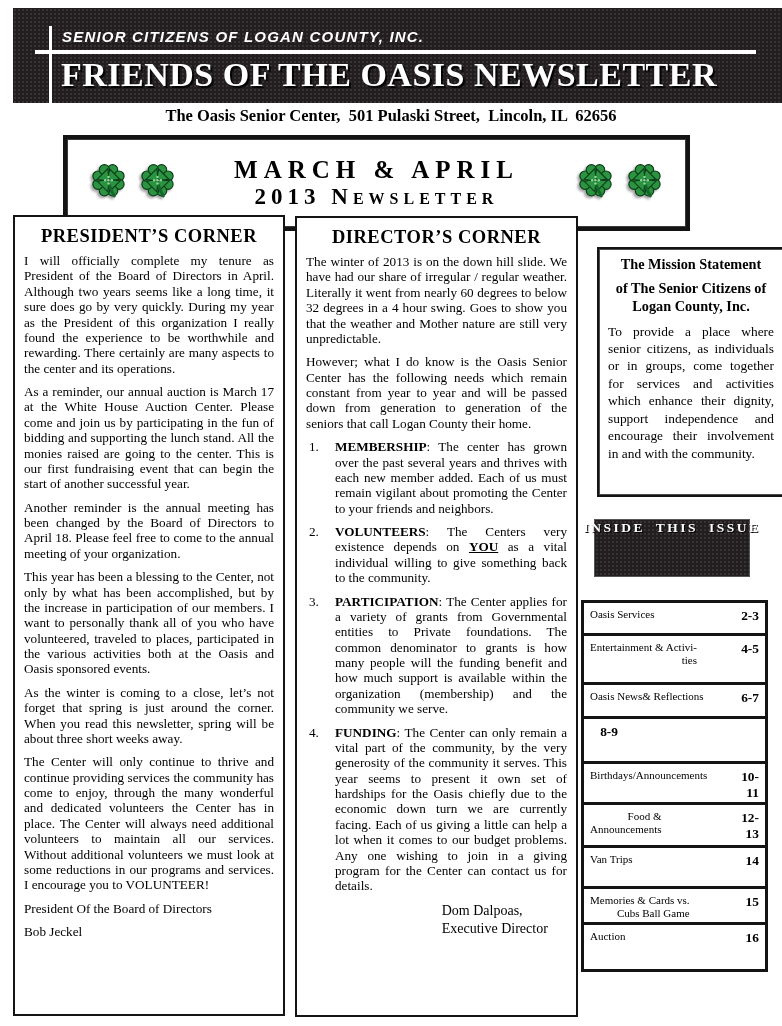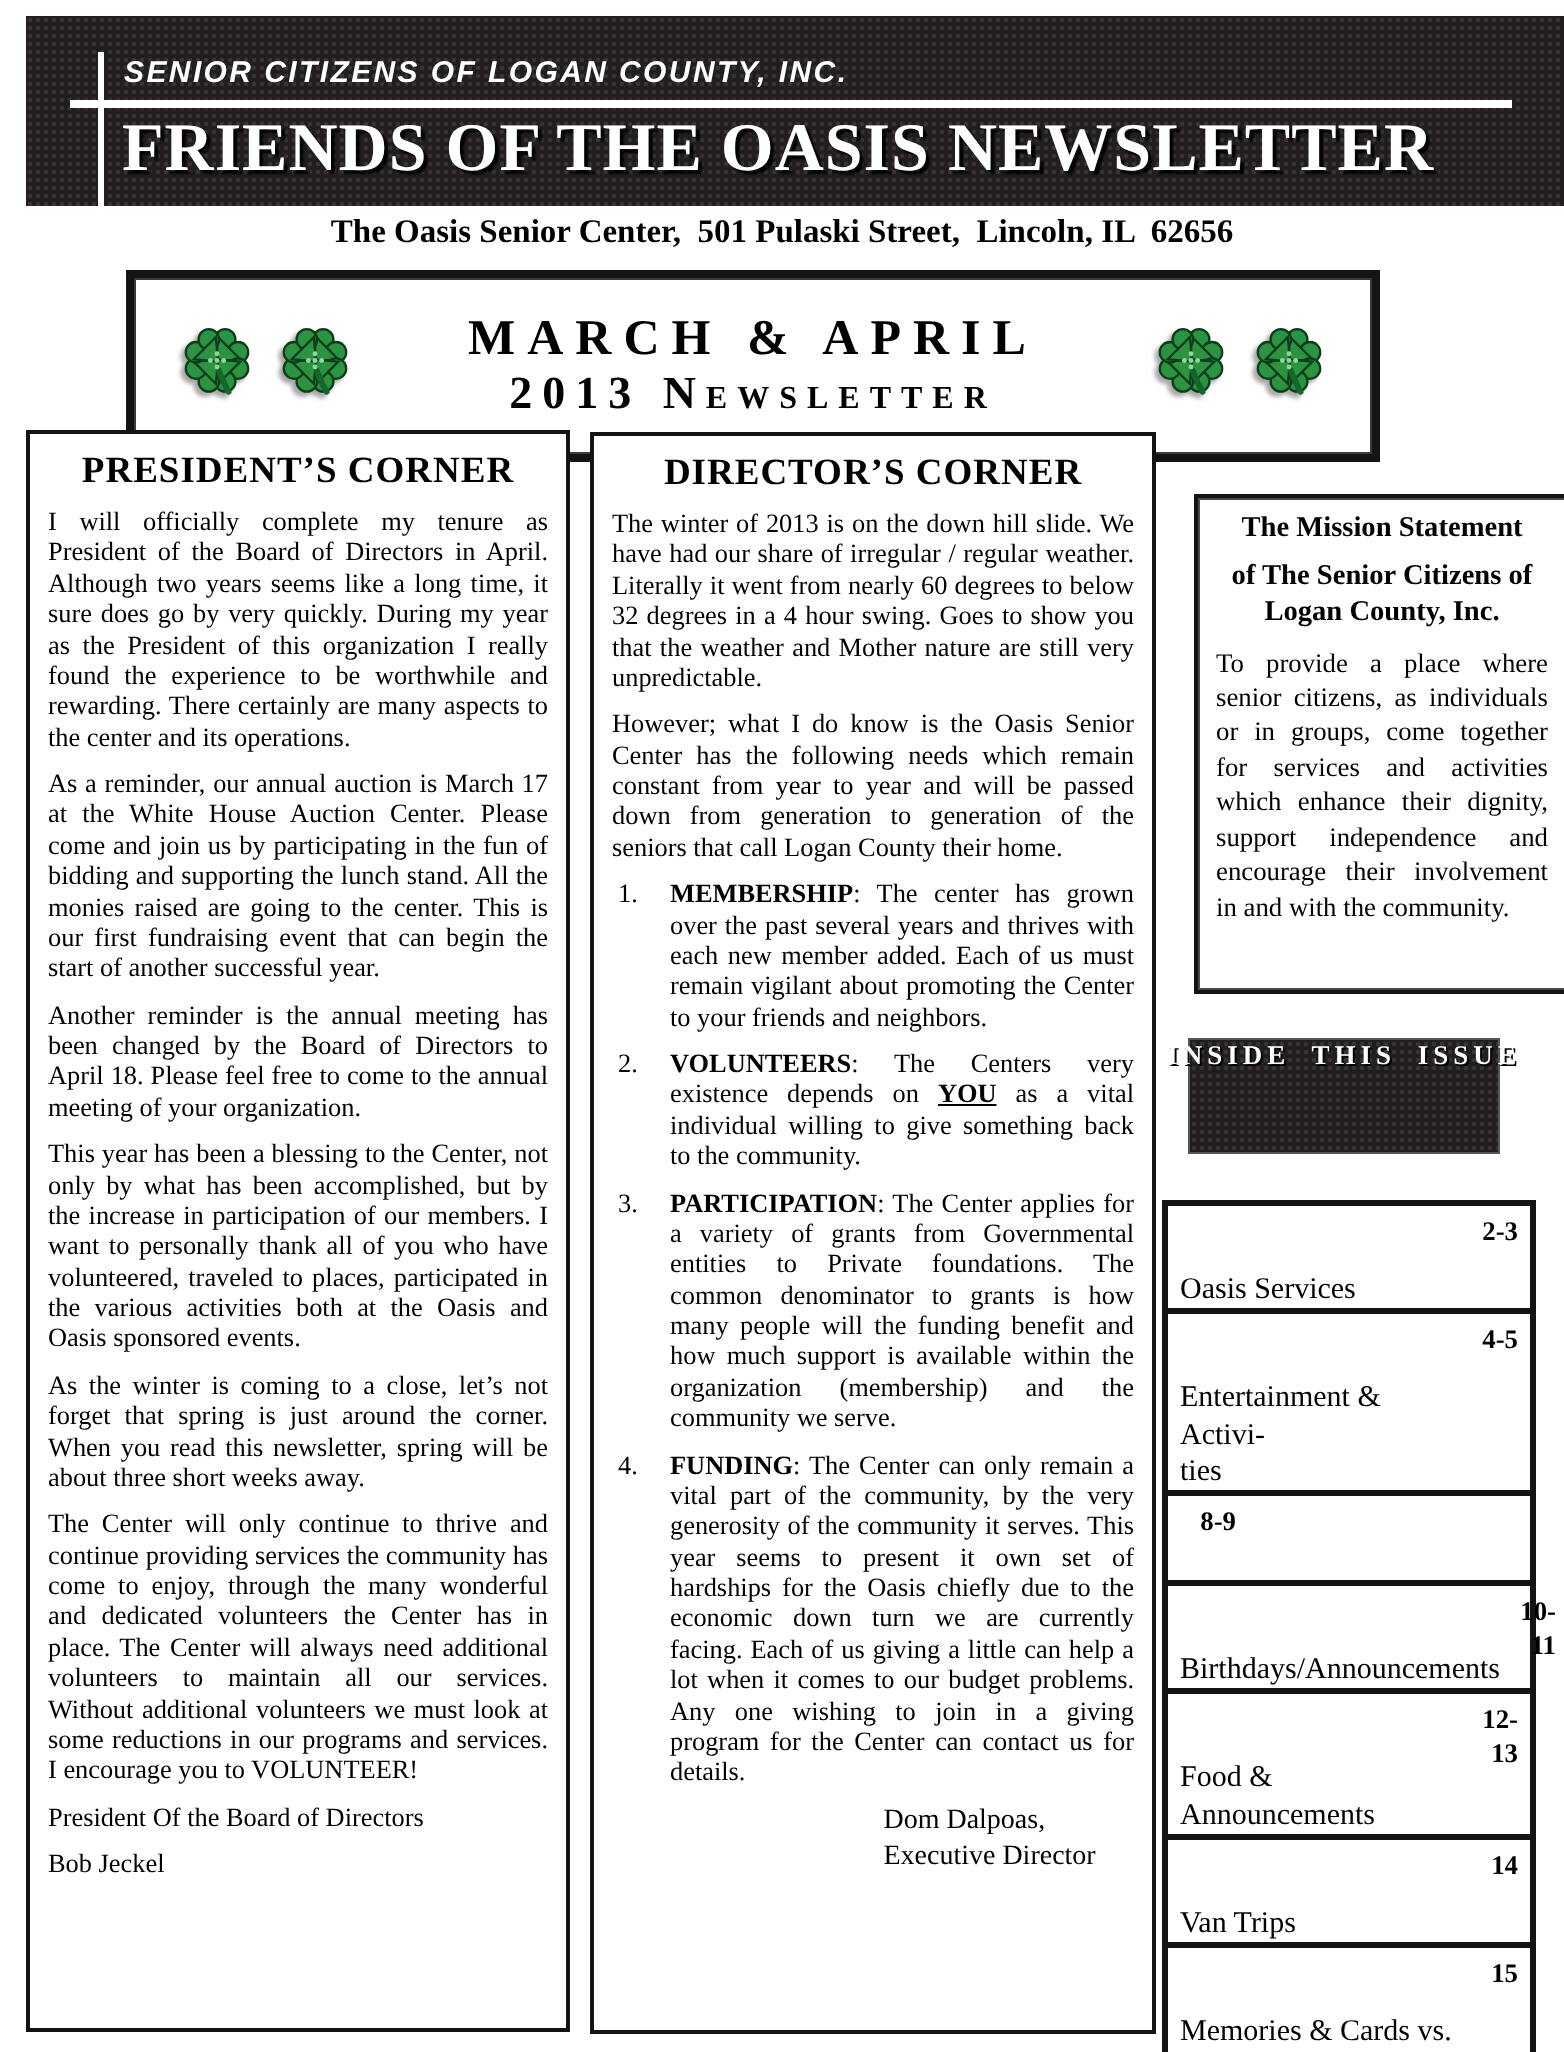--- a/index.html
+++ b/index.html
@@ -101,21 +101,21 @@
   }
   .toc{
     position:absolute;left:581px;top:600px;width:187px;box-sizing:border-box;
     border:3px solid #141414;background:#fff;
   }
   .toc-row{
     display:flex;justify-content:space-between;align-items:flex-start;box-sizing:border-box;
     padding:5px 6px 0 6px;border-bottom:3px solid #141414;
   }
   .toc-row:last-child{border-bottom:none;}
-  .toc-label{font-size:15px;line-height:1.22;white-space:pre-line;text-align:left;margin-top:28px;}
+  .toc-label{font-size:11px;line-height:1.22;white-space:pre-line;text-align:right;}
   .toc-pages{font-size:13.4px;line-height:1.22;font-weight:bold;white-space:pre-line;text-align:right;min-width:28px;}
 </style>
 </head>
 <body>
 
 <div class="masthead">
   <div class="mast-vline"></div>
   <div class="mast-hline"></div>
   <div class="mast-org">SENIOR CITIZENS OF LOGAN COUNTY, INC.</div>
   <div class="mast-title">FRIENDS OF THE OASIS NEWSLETTER</div>
@@ -307,20 +307,24 @@
 <div class="toc">
   <div class="toc-row" style="min-height:33px">
     <span class="toc-label">Oasis Services</span>
     <span class="toc-pages">2-3</span>
   </div>
   <div class="toc-row" style="min-height:49px">
     <span class="toc-label">Entertainment &amp; Activi-
 ties</span>
     <span class="toc-pages">4-5</span>
   </div>
+  <div class="toc-row" style="min-height:34px">
+    <span class="toc-label">Oasis News&amp; Reflections</span>
+    <span class="toc-pages">6-7</span>
+  </div>
   <div class="toc-row" style="min-height:45px">
     <span class="toc-pages">8-9</span>
   </div>
   <div class="toc-row" style="min-height:40px">
     <span class="toc-label">Birthdays/Announcements</span>
     <span class="toc-pages">10-
 11</span>
   </div>
   <div class="toc-row" style="min-height:43px">
     <span class="toc-label">Food &amp;

